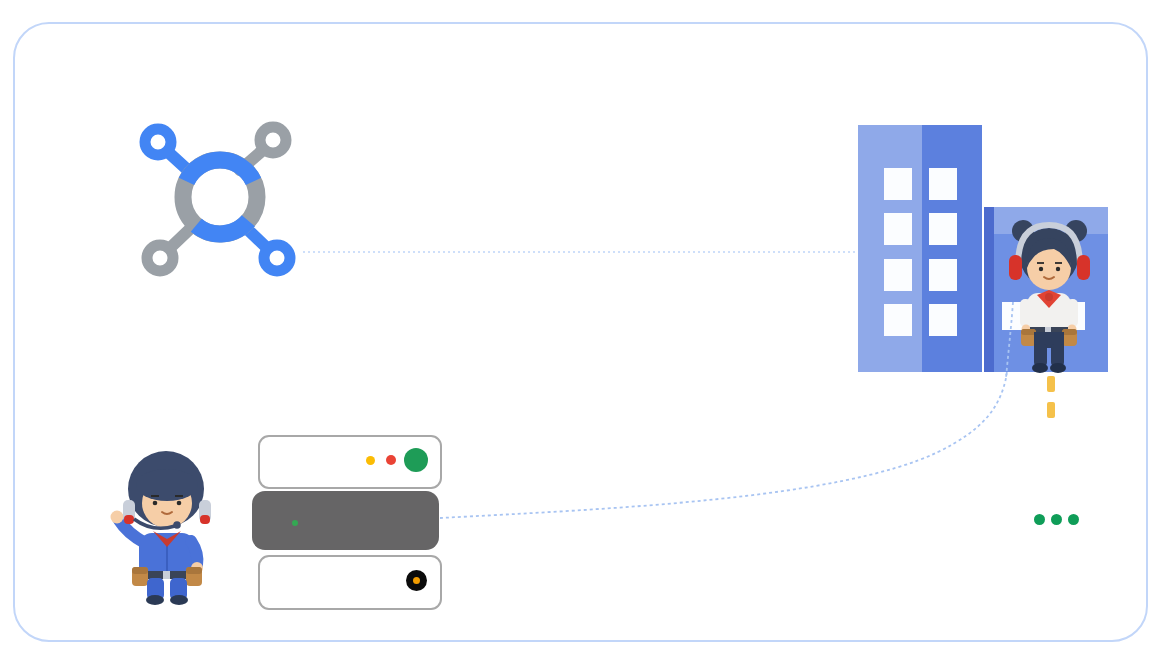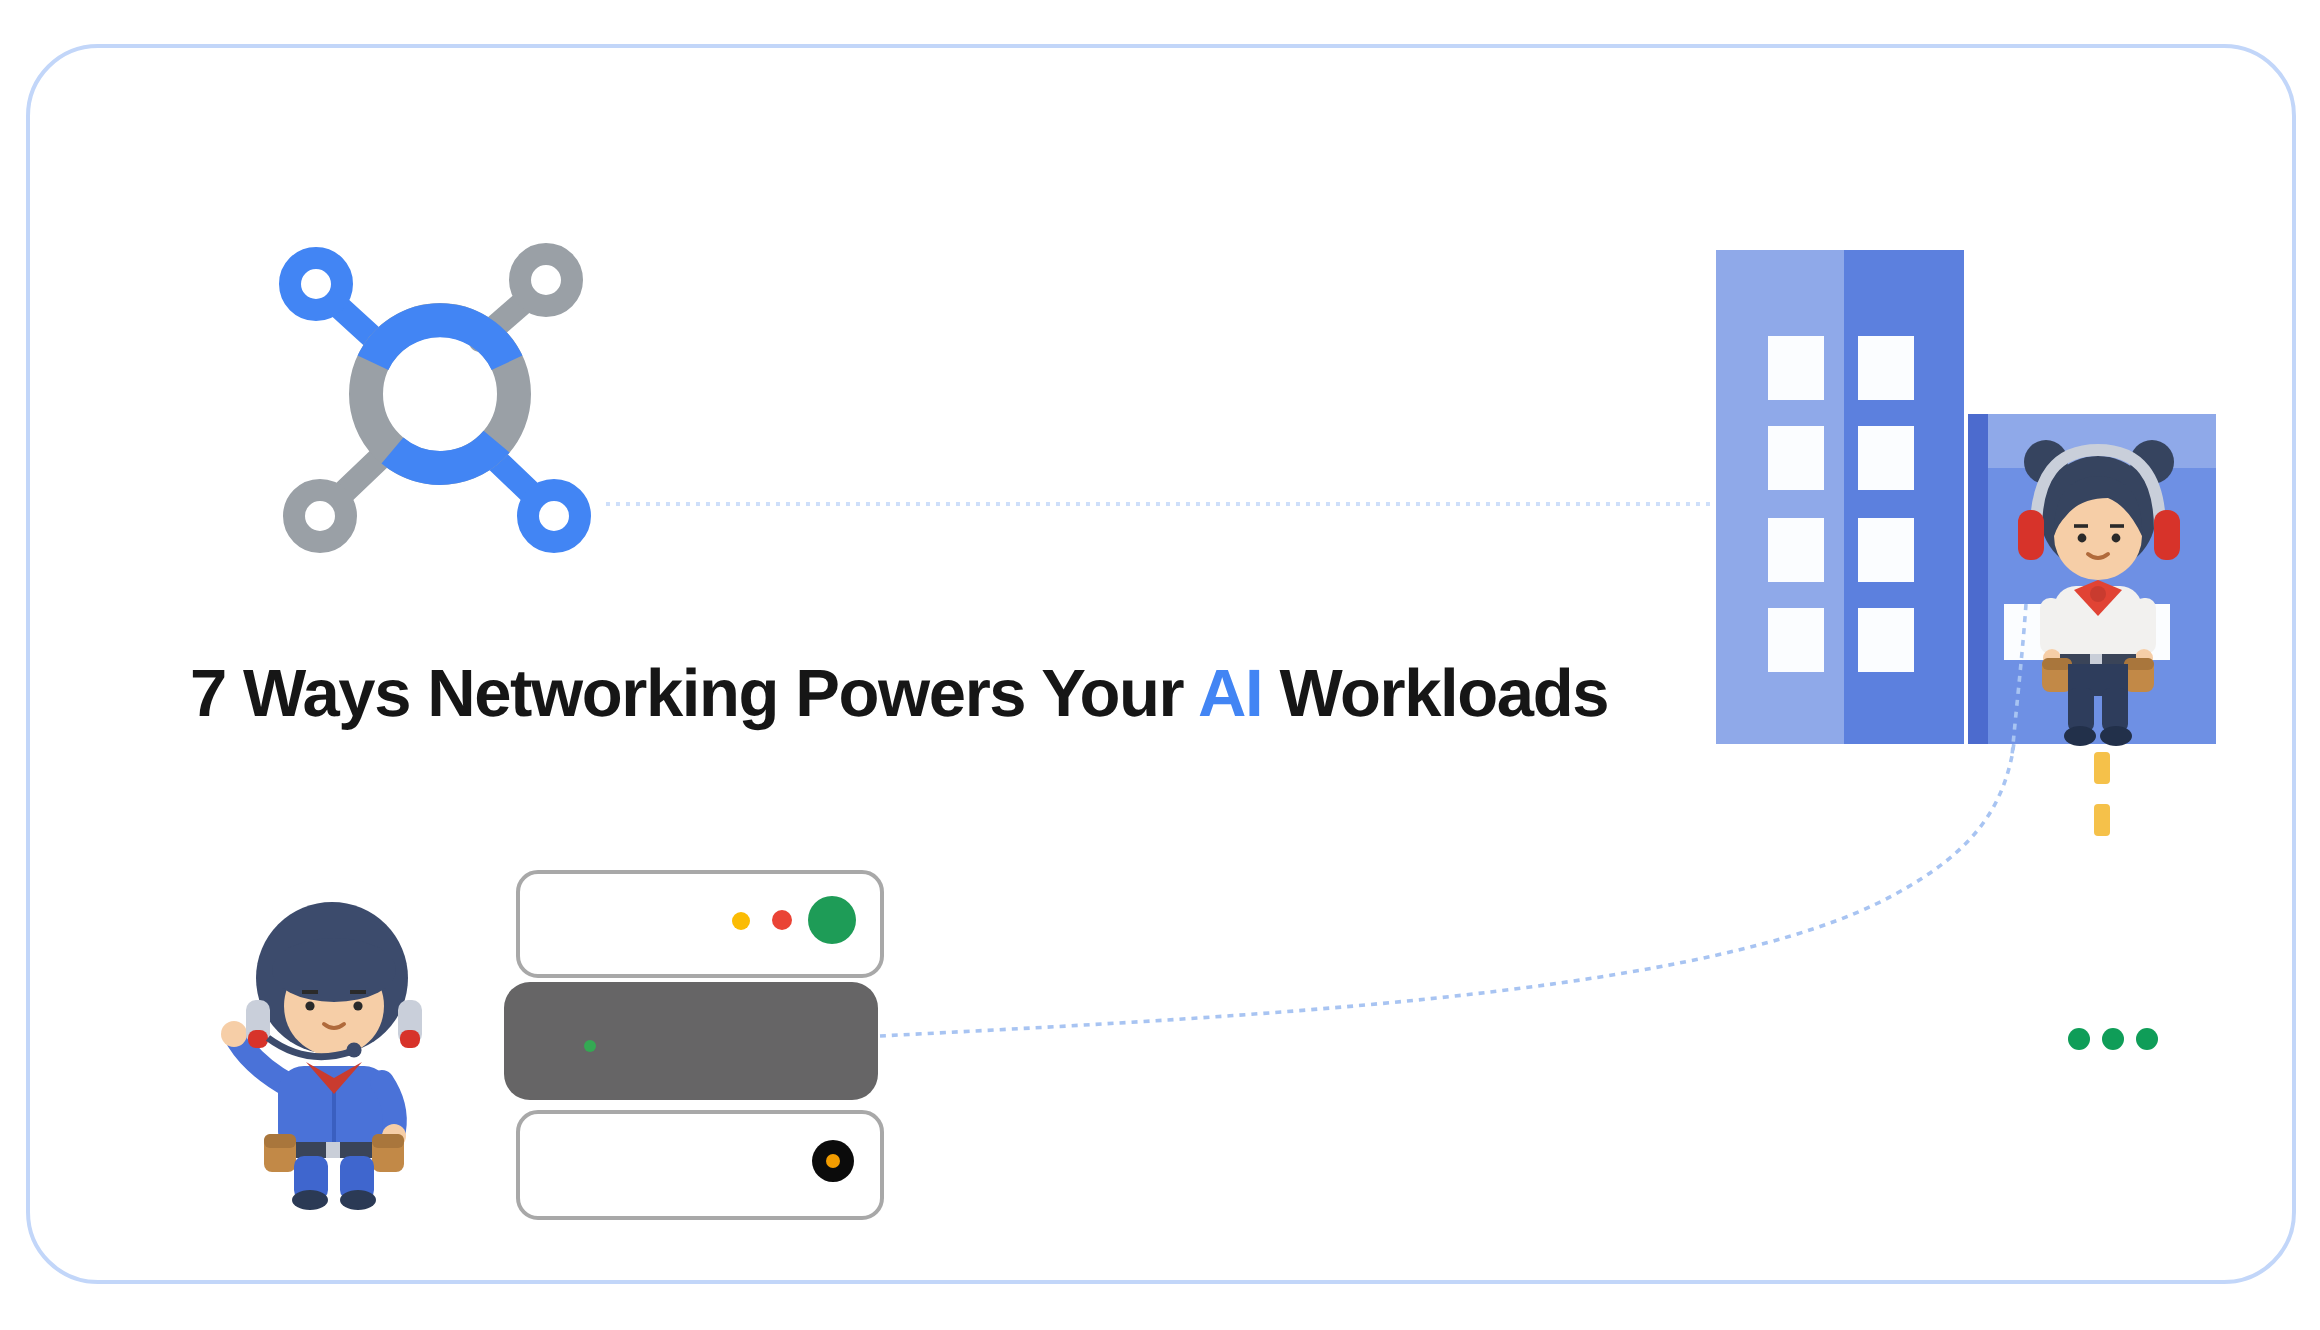--- a/index.html
+++ b/index.html
@@ -88,21 +88,20 @@
       <path d="M120.3,110.8 A37,37 0 0 1 68.2,115.3" stroke="#4285F4"></path>
     </g>
     <g stroke-width="11">
       <circle cx="30" cy="32" r="13" stroke="#4285F4"></circle>
       <circle cx="145" cy="30" r="13" stroke="#9AA0A6"></circle>
       <circle cx="32" cy="148" r="13" stroke="#9AA0A6"></circle>
       <circle cx="149" cy="148" r="13" stroke="#4285F4"></circle>
     </g>
   </svg>
 
-  <div id="title" class="abs"><span>7 Ways Networking Powers Your </span><span class="hl">AI</span><span> Workloads</span></div>
 
   <div id="server-top" class="server layer2">
     <div id="led-yellow" class="led"></div>
     <div id="led-red" class="led"></div>
     <div id="led-green" class="led"></div>
   </div>
   <div id="server-middle" class="server layer2">
     <div id="mid-dot" class="led"></div>
   </div>
   <div id="server-bottom" class="server layer2">

